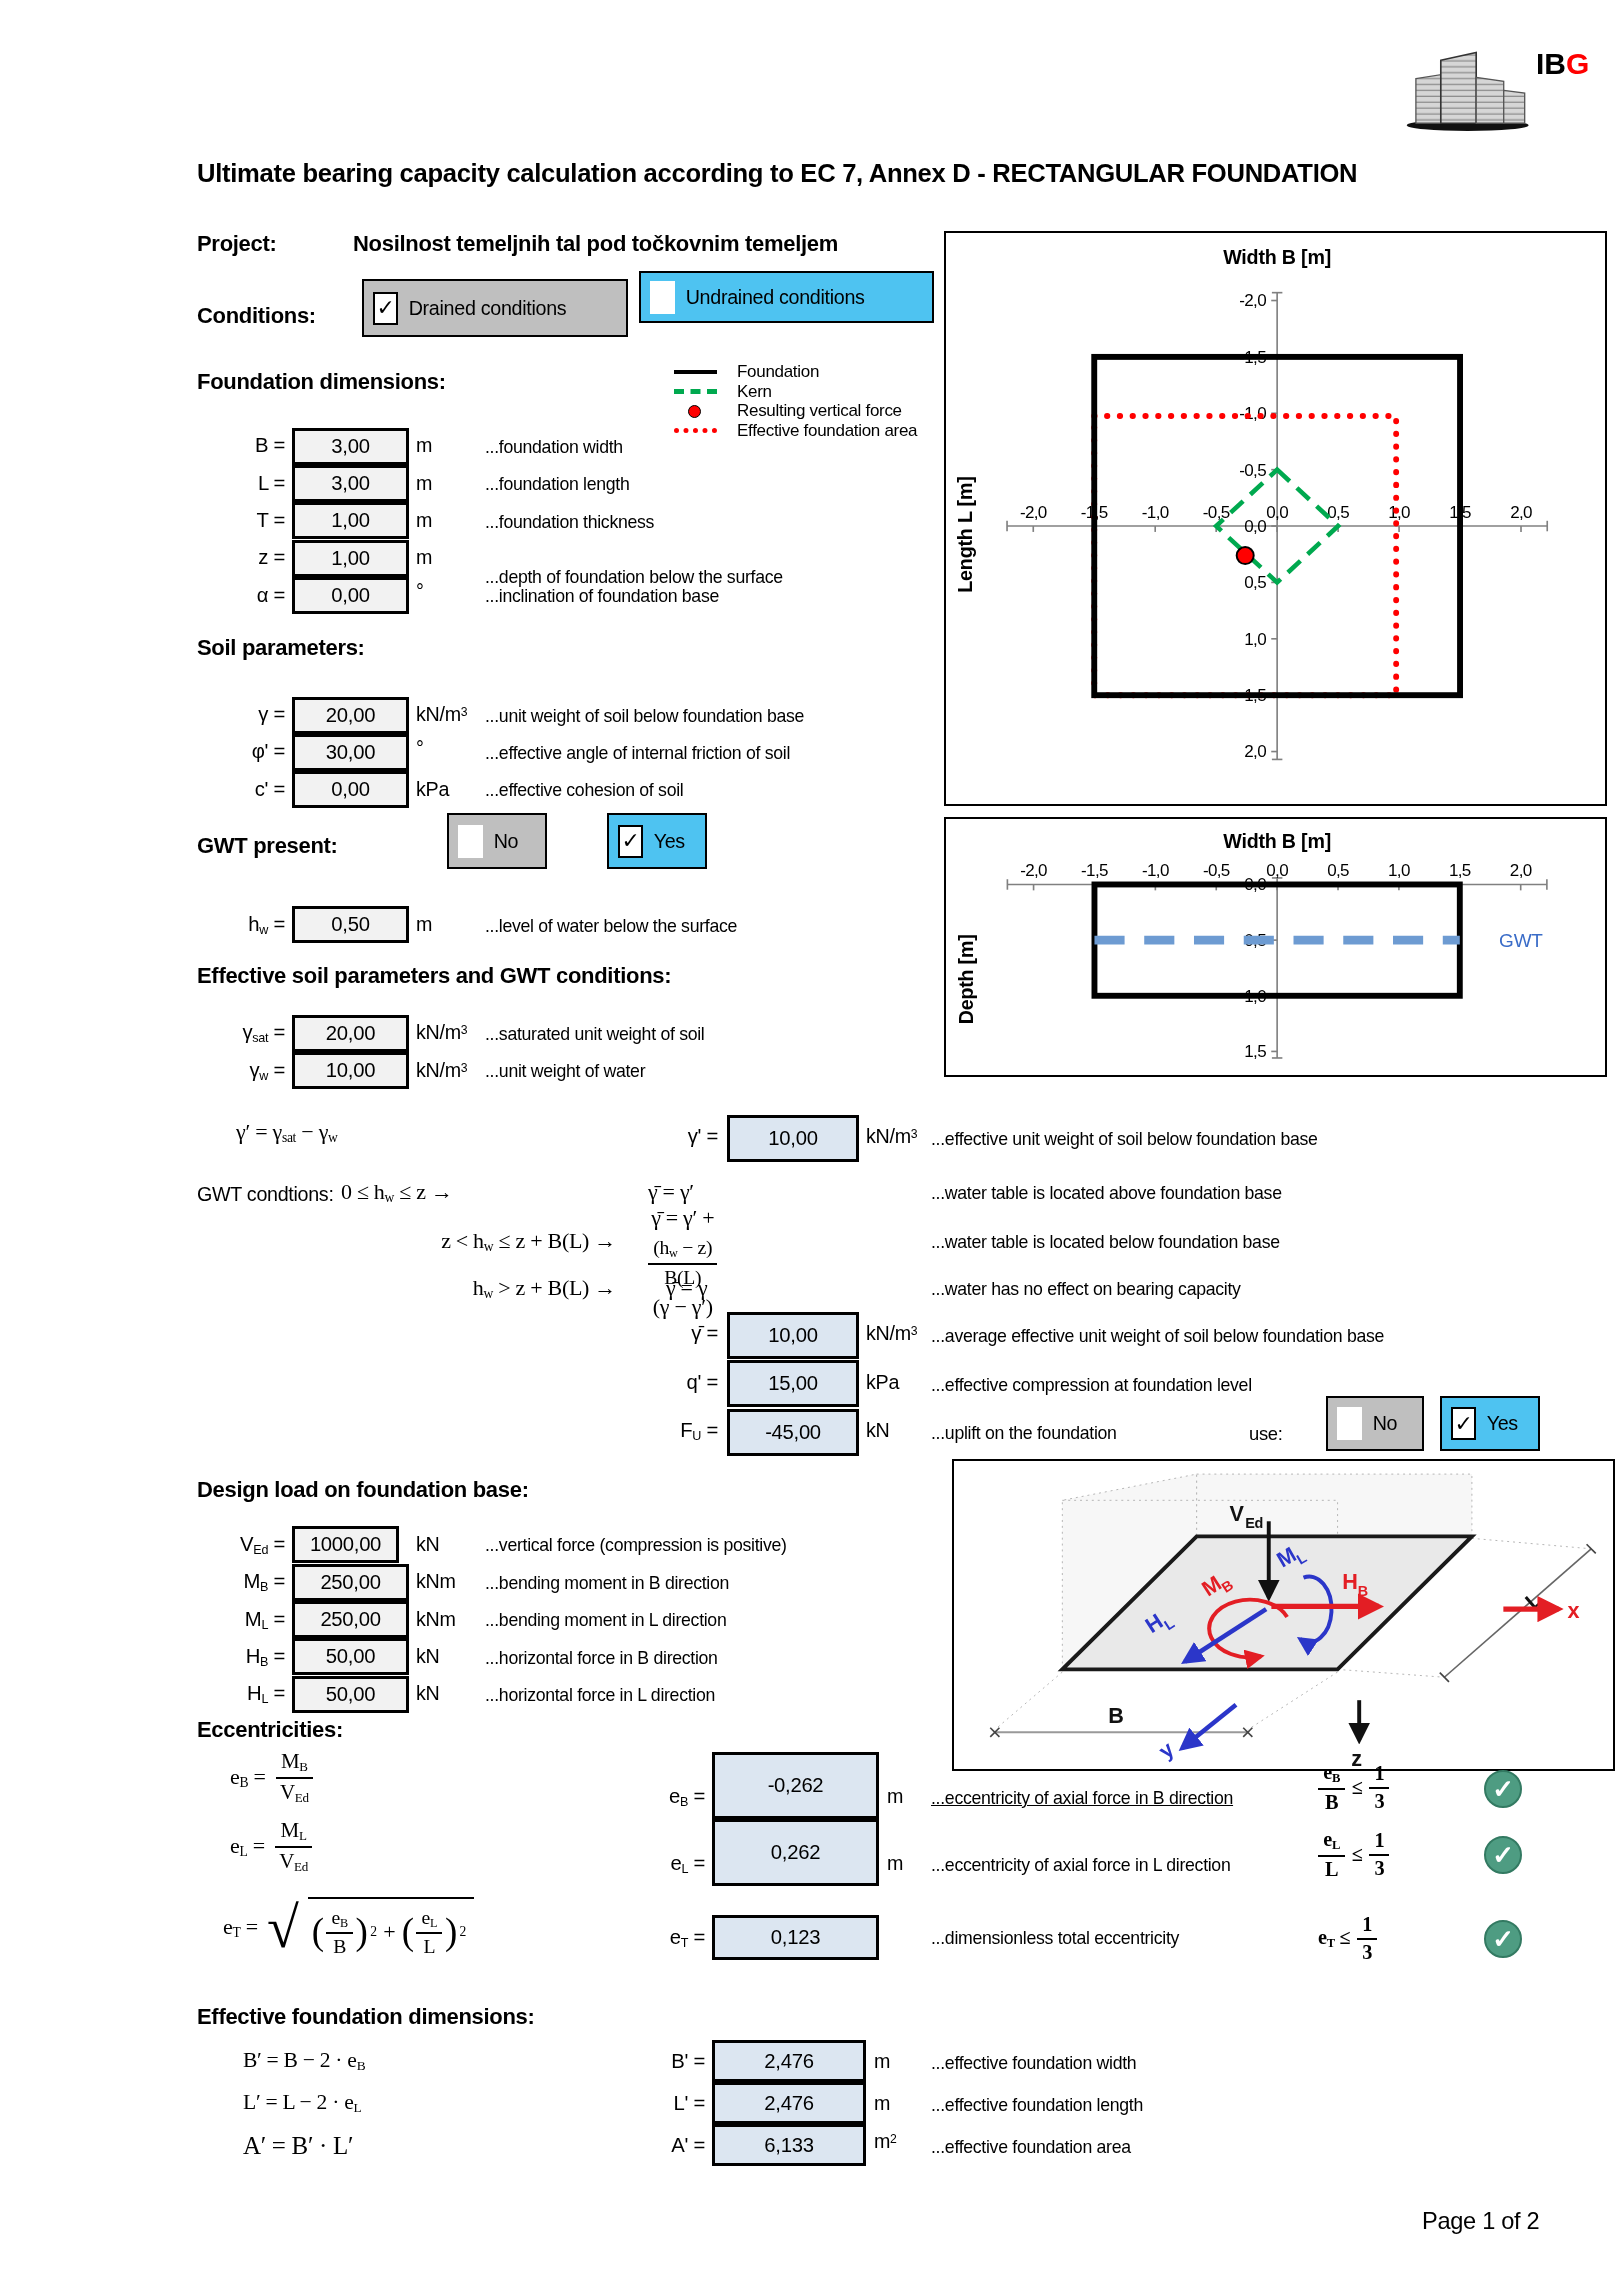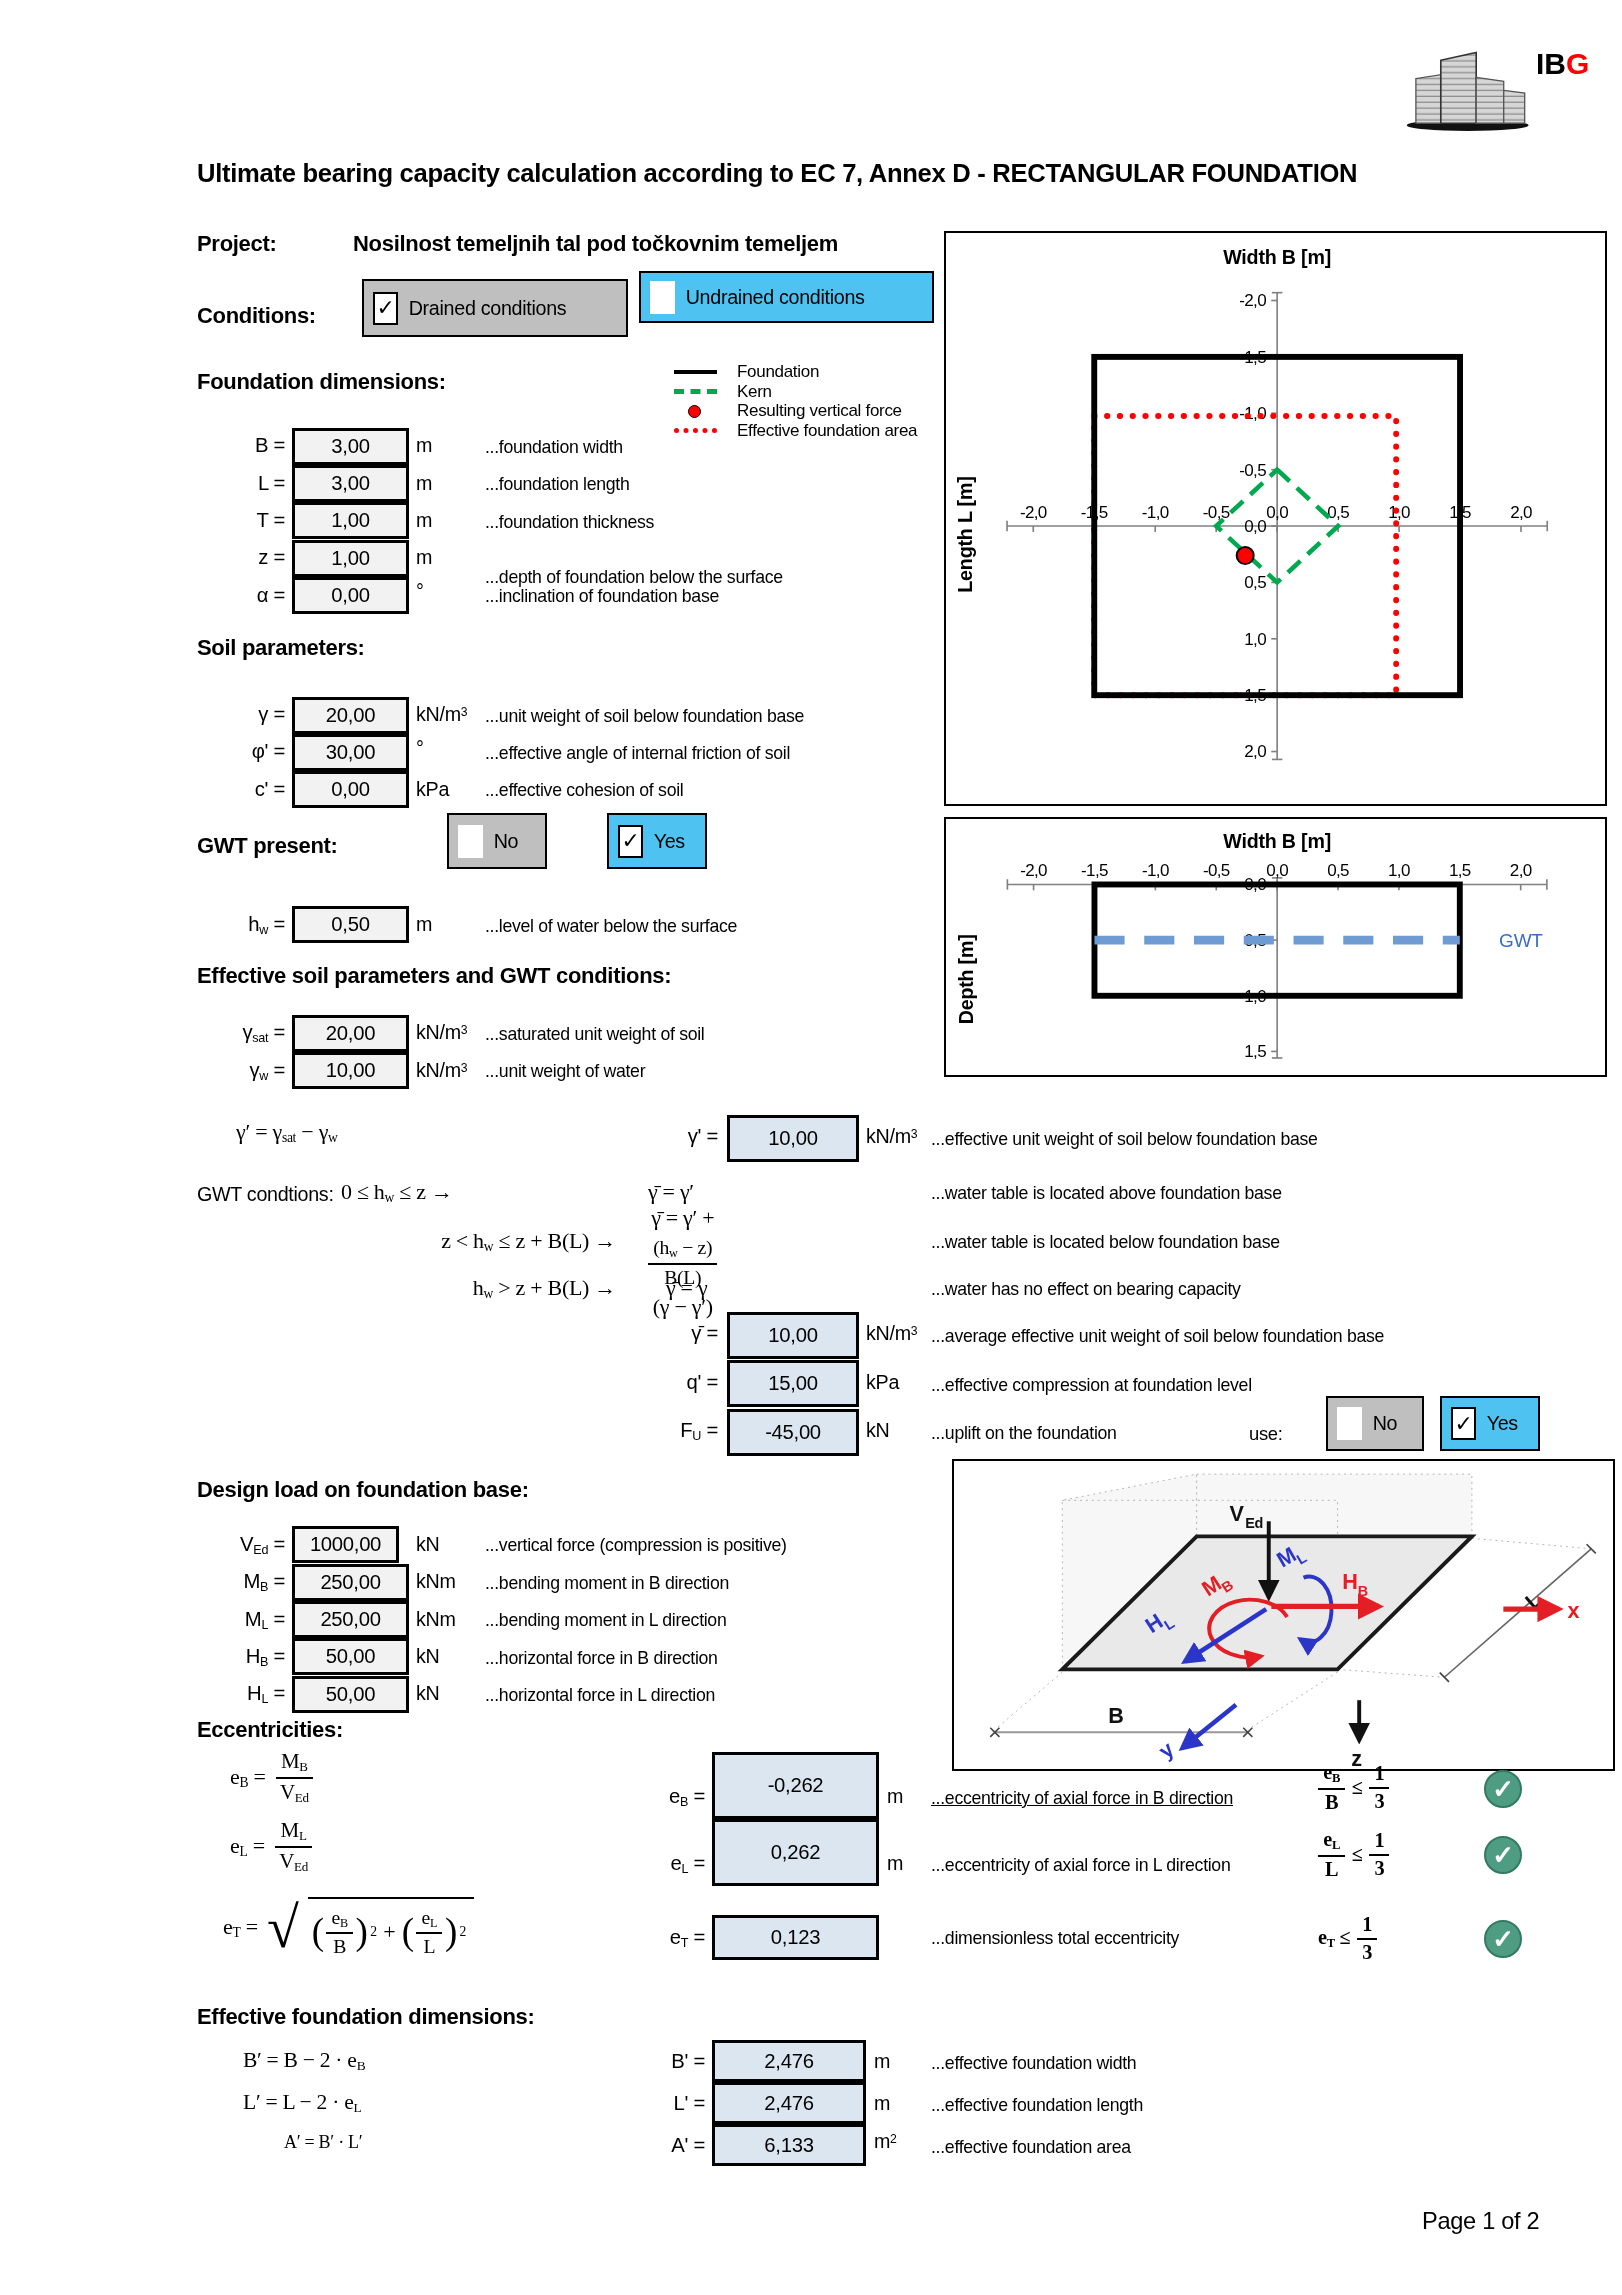--- a/index.html
+++ b/index.html
@@ -534,21 +534,21 @@
       </span>
   </div>
   <div class="abs okc" style="left:1484px;top:1920px;">
       <span>✓</span>
     </div>
 
   <div class="abs h" style="left:197px;top:2004px;">Effective foundation dimensions:</div>
 
   <div class="abs math" style="left:243px;top:2048px;font-size:21.6px;">B′ = B − 2 · e<sub>B</sub></div>
   <div class="abs math" style="left:243px;top:2090px;font-size:21.6px;">L′ = L − 2 · e<sub>L</sub></div>
-  <div class="abs math" style="left:243px;top:2132px;font-size:18px;margin-left:41px;">A′ = B′ · L′</div>
+  <div class="abs math" style="left:243px;top:2132px;font-size:25px;">A′ = B′ · L′</div>
 
   <div class="abs lbl" style="left:613px;top:2050px;width:92px;">B' =</div>
   <div class="abs cell cellb" style="left:712px;top:2040px;width:154px;height:42px;">2,476</div>
   <div class="abs unit" style="left:874px;top:2050px;">m</div>
   <div class="abs desc" style="left:931px;top:2053px;">...effective foundation width</div>
 
   <div class="abs lbl" style="left:613px;top:2092px;width:92px;">L' =</div>
   <div class="abs cell cellb" style="left:712px;top:2082px;width:154px;height:42px;">2,476</div>
   <div class="abs unit" style="left:874px;top:2092px;">m</div>
   <div class="abs desc" style="left:931px;top:2095px;">...effective foundation length</div>

